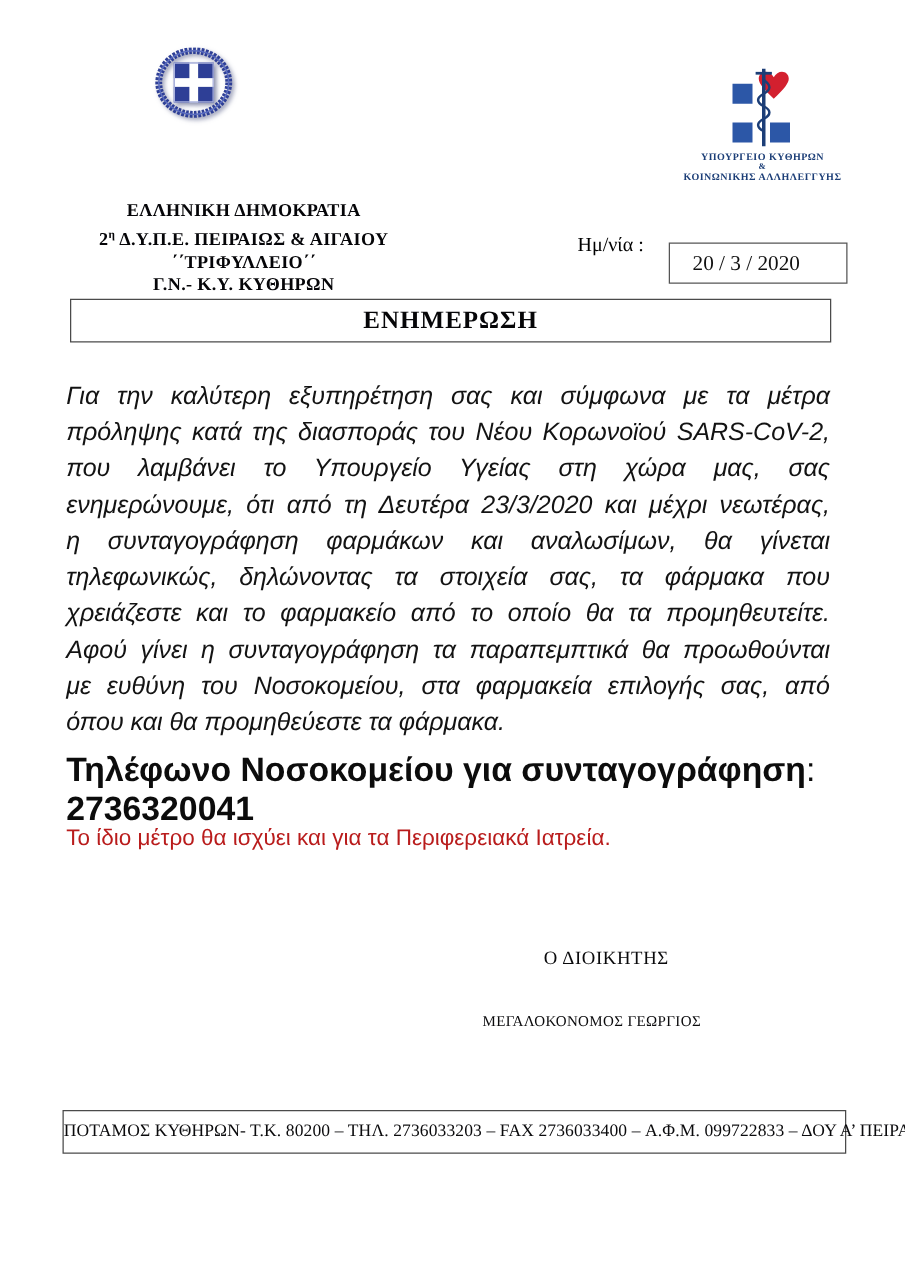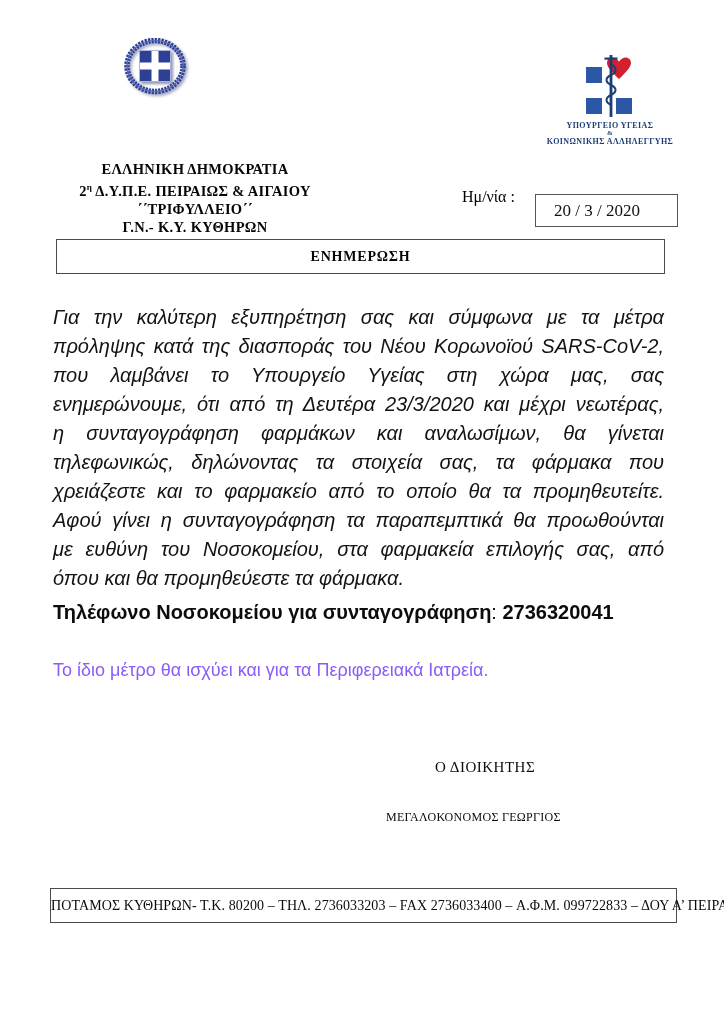--- a/index.html
+++ b/index.html
@@ -27,40 +27,40 @@
                letter-spacing:.4px;font-weight:bold;}
   .min-amp{font-size:7px;line-height:7px;}
 
   
   .date-label{left:462px;top:188px;font-size:16px;color:#000000;}
   .date-box{left:535px;top:174px;width:123px;height:31px;border:1px solid #555;
             font-size:17px;line-height:31px;padding-left:18px;color:#111;margin-top:20px;}
 
   
   .title-box{left:56px;top:239px;width:607px;height:33px;border:1px solid #4a4a4a;
-             text-align:center;font-weight:bold;font-size:14px;line-height:33px;
+             text-align:center;font-weight:bold;font-size:20px;line-height:33px;
              letter-spacing:.8px;color:#060608;}
 
   
   .body-text{left:53px;top:303px;width:611px;
              font-family:"Liberation Sans","DejaVu Sans",sans-serif;
              font-size:20px;line-height:29px;color:#131313;font-style:italic;}
   .body-text .bl{text-align:justify;text-align-last:justify;}
   .body-text .bl.para-last{text-align-last:left;}
 
   
   .phone{left:53px;top:601px;width:640px;
          font-family:"Liberation Sans","DejaVu Sans",sans-serif;
-         font-size:20px;color:#0c0c0c;}
+         font-size:27px;color:#0c0c0c;}
   .phone .b{font-weight:bold;}
 
   
   .note{left:53px;top:660px;width:620px;
         font-family:"Liberation Sans","DejaVu Sans",sans-serif;
-        font-size:18px;color:#8b5cf6;}
+        font-size:18px;color:#b91c1c;}
 
   
   .sig-title{left:435px;top:759px;font-size:15px;letter-spacing:.5px;color:#0a0a0c;}
   .sig-name{left:386px;top:810px;font-size:12px;letter-spacing:.3px;color:#0a0a0c;}
 
   
   .footer-box{left:50px;top:888px;width:625px;height:33px;border:1px solid #4a4a4a;
               text-align:center;font-size:14px;line-height:33px;color:#0b0b0d;
               letter-spacing:.1px;white-space:nowrap;}
 </style>
@@ -89,21 +89,21 @@
     <svg width="50" height="64" viewBox="0 0 50 64" xmlns="http://www.w3.org/2000/svg">
       <rect x="1" y="13" width="16" height="16" fill="#2c57a7"></rect>
       <rect x="1" y="44" width="16" height="16" fill="#2c57a7"></rect>
       <rect x="31" y="44" width="16" height="16" fill="#2c57a7"></rect>
       <path d="M34,25 C25.5,17 22,12.5 22,9 C22,5.6 24.5,3.4 27.4,3.4 C29.9,3.4 32.5,5 34,7.8 C35.5,5 38.1,3.4 40.6,3.4 C43.5,3.4 46,5.6 46,9 C46,12.5 42.5,17 34,25 Z" fill="#d3202f"></path>
       <rect x="19.5" y="3.5" width="13" height="2.2" fill="#1c3e77"></rect>
       <rect x="24.6" y="1" width="2.8" height="62" fill="#1c3e77"></rect>
       <path d="M26,10 C32,14 32,18 26,21 C20,24 20,28 26,31 C32,34 32,38 26,41 C20,44 20,48 26,51" stroke="#1c3e77" stroke-width="2" fill="none"></path>
     </svg>
     <div class="min-caption">
-      <div>ΥΠΟΥΡΓΕΙΟ ΥΓΕΙΑΣ</div>
+      <div>ΥΠΟΥΡΓΕΙΟ ΚΥΘΗΡΩΝ</div>
       <div class="min-amp">&amp;</div>
       <div>ΚΟΙΝΩΝΙΚΗΣ ΑΛΛΗΛΕΓΓΥΗΣ</div>
     </div>
   </div>
 
   <div class="abs date-label">Ημ/νία :</div>
   <div class="abs date-box">
     <span>20 / 3 / 2020</span>
   </div>
 

